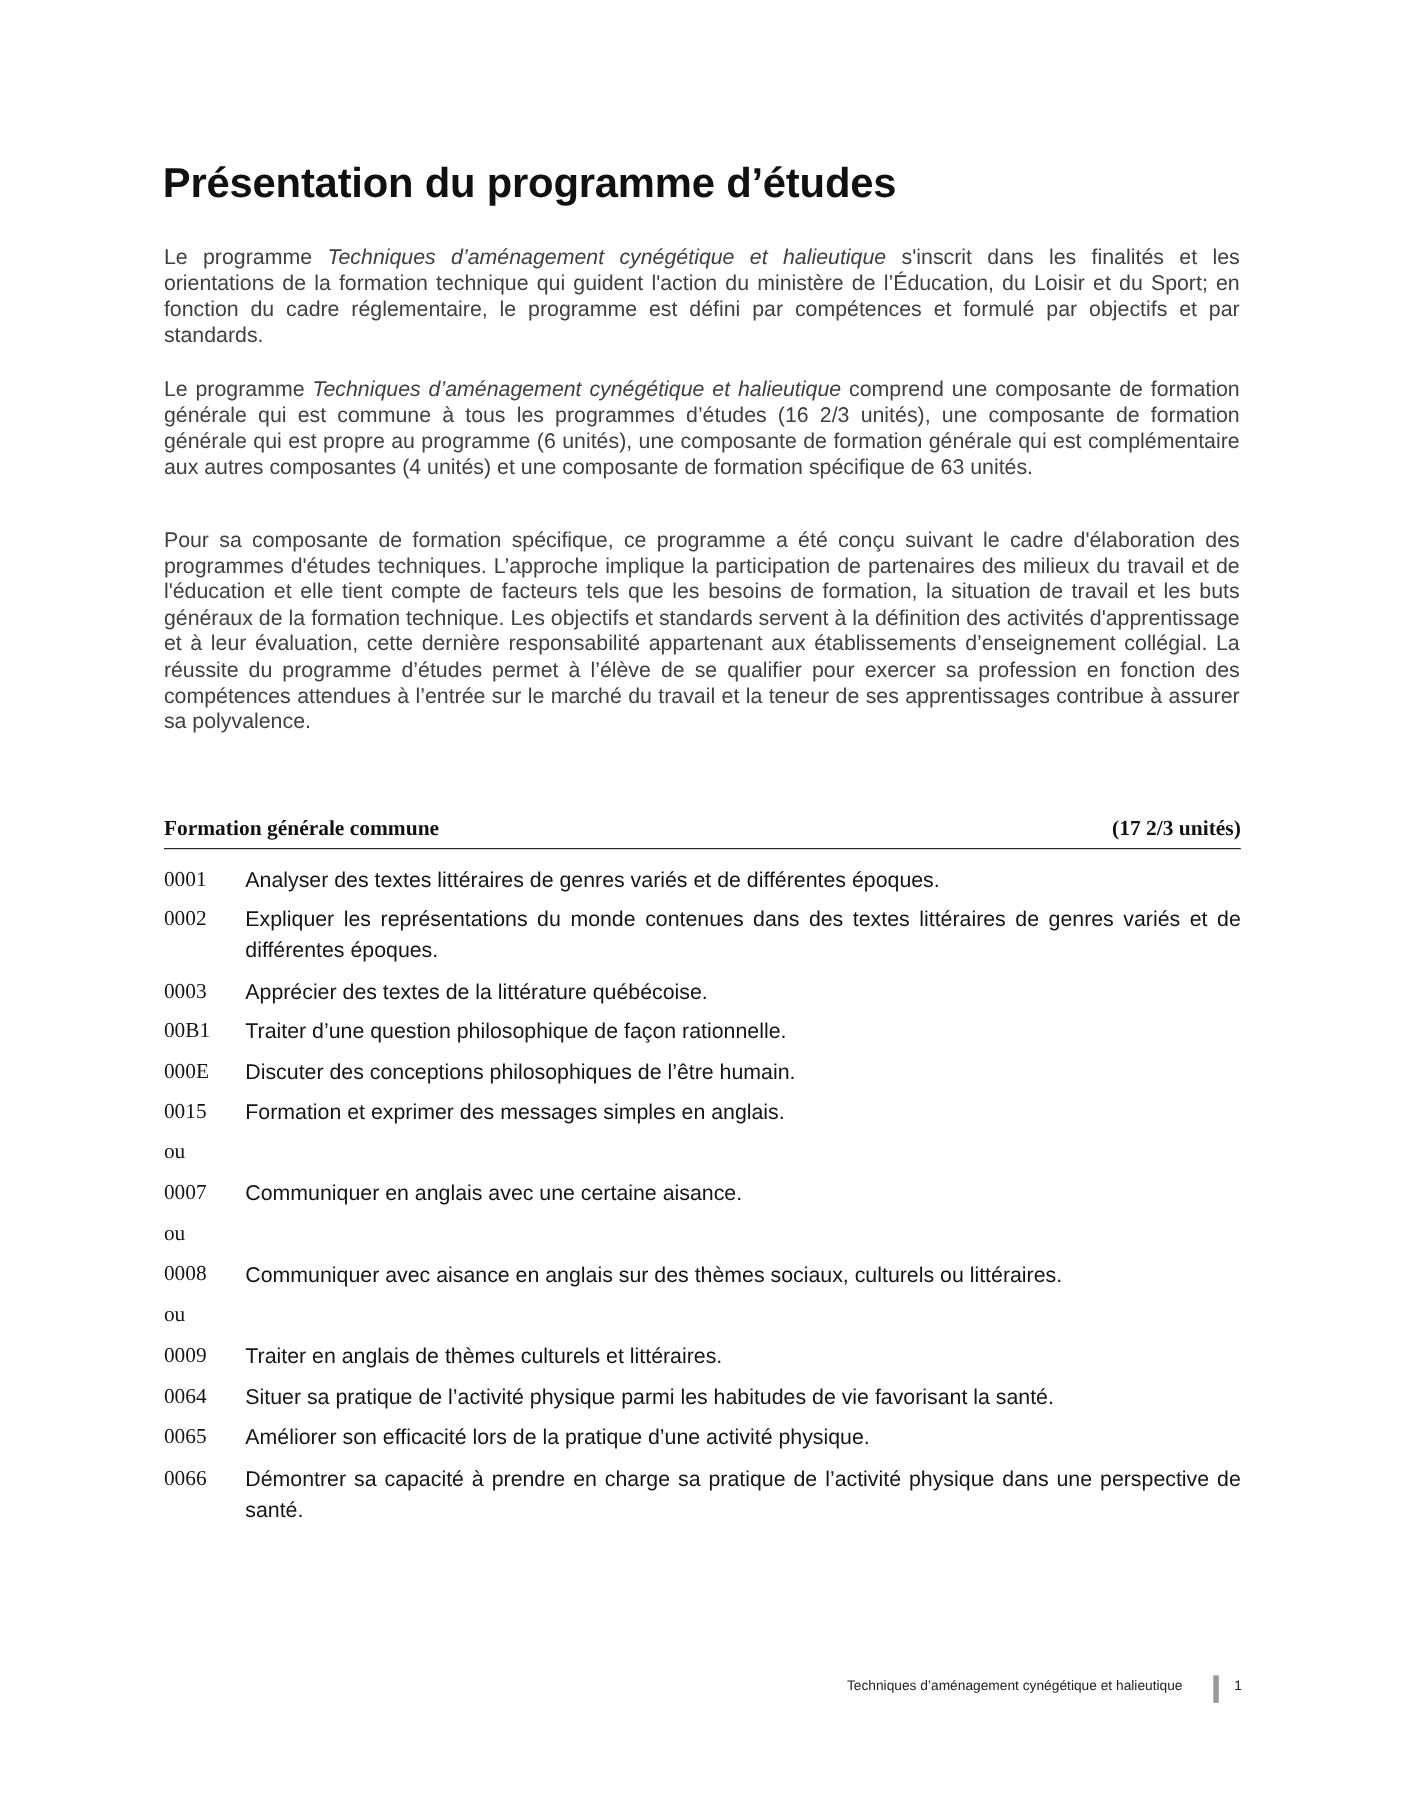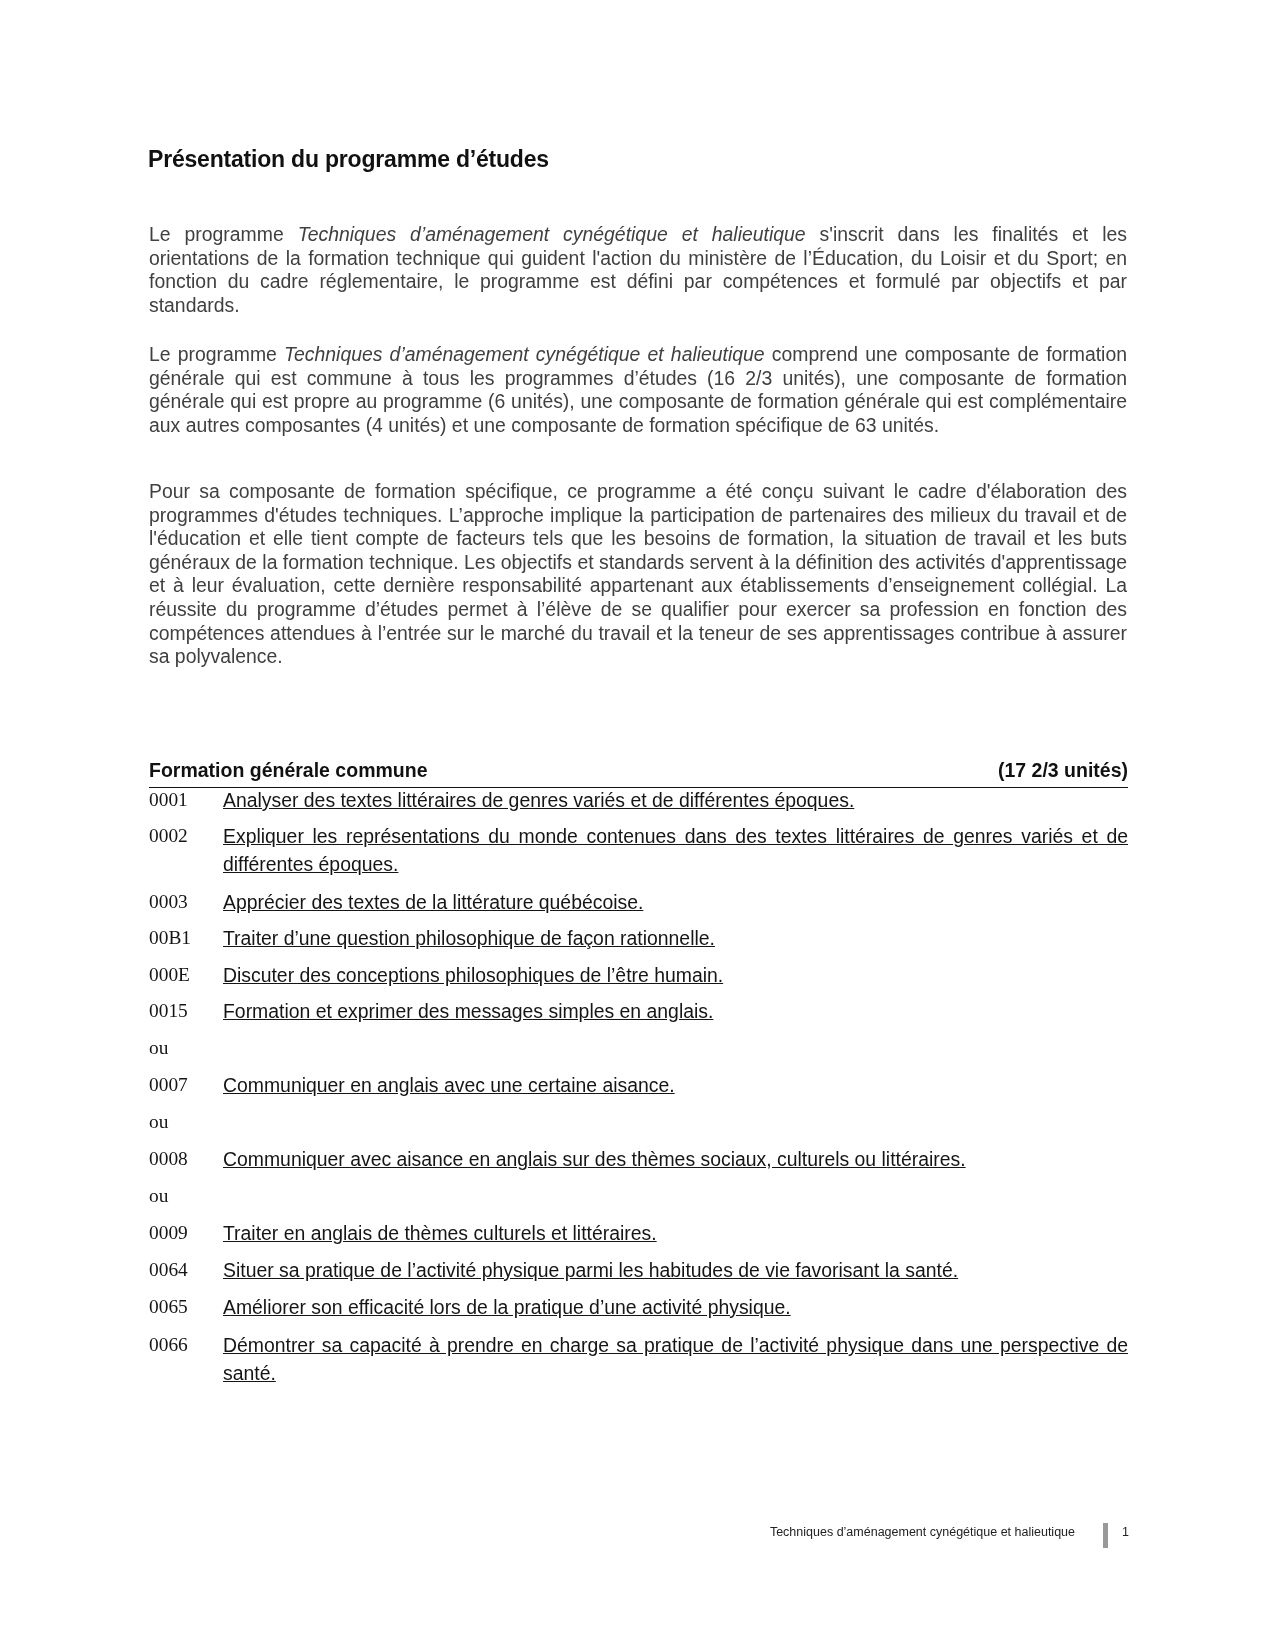--- a/index.html
+++ b/index.html
@@ -1,31 +1,31 @@
 <!DOCTYPE html>
 <html><head>
 <meta charset="utf-8">
 <style>
   html, body { margin:0; padding:0; background:#ffffff; }
   body { width:1275px; height:1650px; position:relative; overflow:hidden;
          font-family:"Liberation Sans", sans-serif; color:#111; }
-  .page-title { position:absolute; left:148px; top:146px; font-size:23px; font-weight:bold; margin:0; letter-spacing:-0.2px; }
+  .page-title { position:absolute; left:148px; top:146px; font-size:38px; font-weight:bold; margin:0; letter-spacing:-0.2px; }
   .para { position:absolute; left:149px; width:978px; font-size:19.4px; line-height:23.6px;
           text-align:justify; margin:0; color:#404040; }
   .para i { font-style:italic; }
   #p1 { top:223px; }
   #p2 { top:343px; }
   #p3 { top:480px; }
-  .section-head { position:absolute; left:149px; top:759px; width:979px; height:28px;
-                  border-bottom:1.6px solid #111; font-size:19.5px; font-weight:bold; }
+  .section-head { position:absolute; left:149px; top:743px; width:979px; height:28px;
+                  border-bottom:1.6px solid #111; font-size:19.5px; font-weight:bold;font-family:Liberation Serif, serif; }
   .section-head .lbl { position:absolute; left:0; top:0; }
   .section-head .units { position:absolute; right:0; top:0; }
   .item { position:absolute; left:149px; width:980px; font-size:19.4px; line-height:28px; color:#151515; }
   .item .code { position:absolute; left:0; top:0; width:70px;font-family:Liberation Serif, serif; }
-  .item .txt { position:absolute; left:74px; top:0; width:905px; text-align:justify;text-decoration:underline; }
+  .item .txt { position:absolute; left:74px; top:0; width:905px; text-align:justify; }
   .footer { position:absolute; top:1523px; left:0; width:1275px; font-size:12.5px; color:#222; }
   .footer .ftitle { position:absolute; right:200px; top:2px; white-space:nowrap; }
   .footer .bar { position:absolute; left:1103px; top:0; width:5px; height:25px; background:#999; }
   .footer .pnum { position:absolute; left:1122px; top:2px; }
 </style>
 </head>
 <body>
 
 <h1 class="page-title">Présentation du programme d’études</h1>
 

